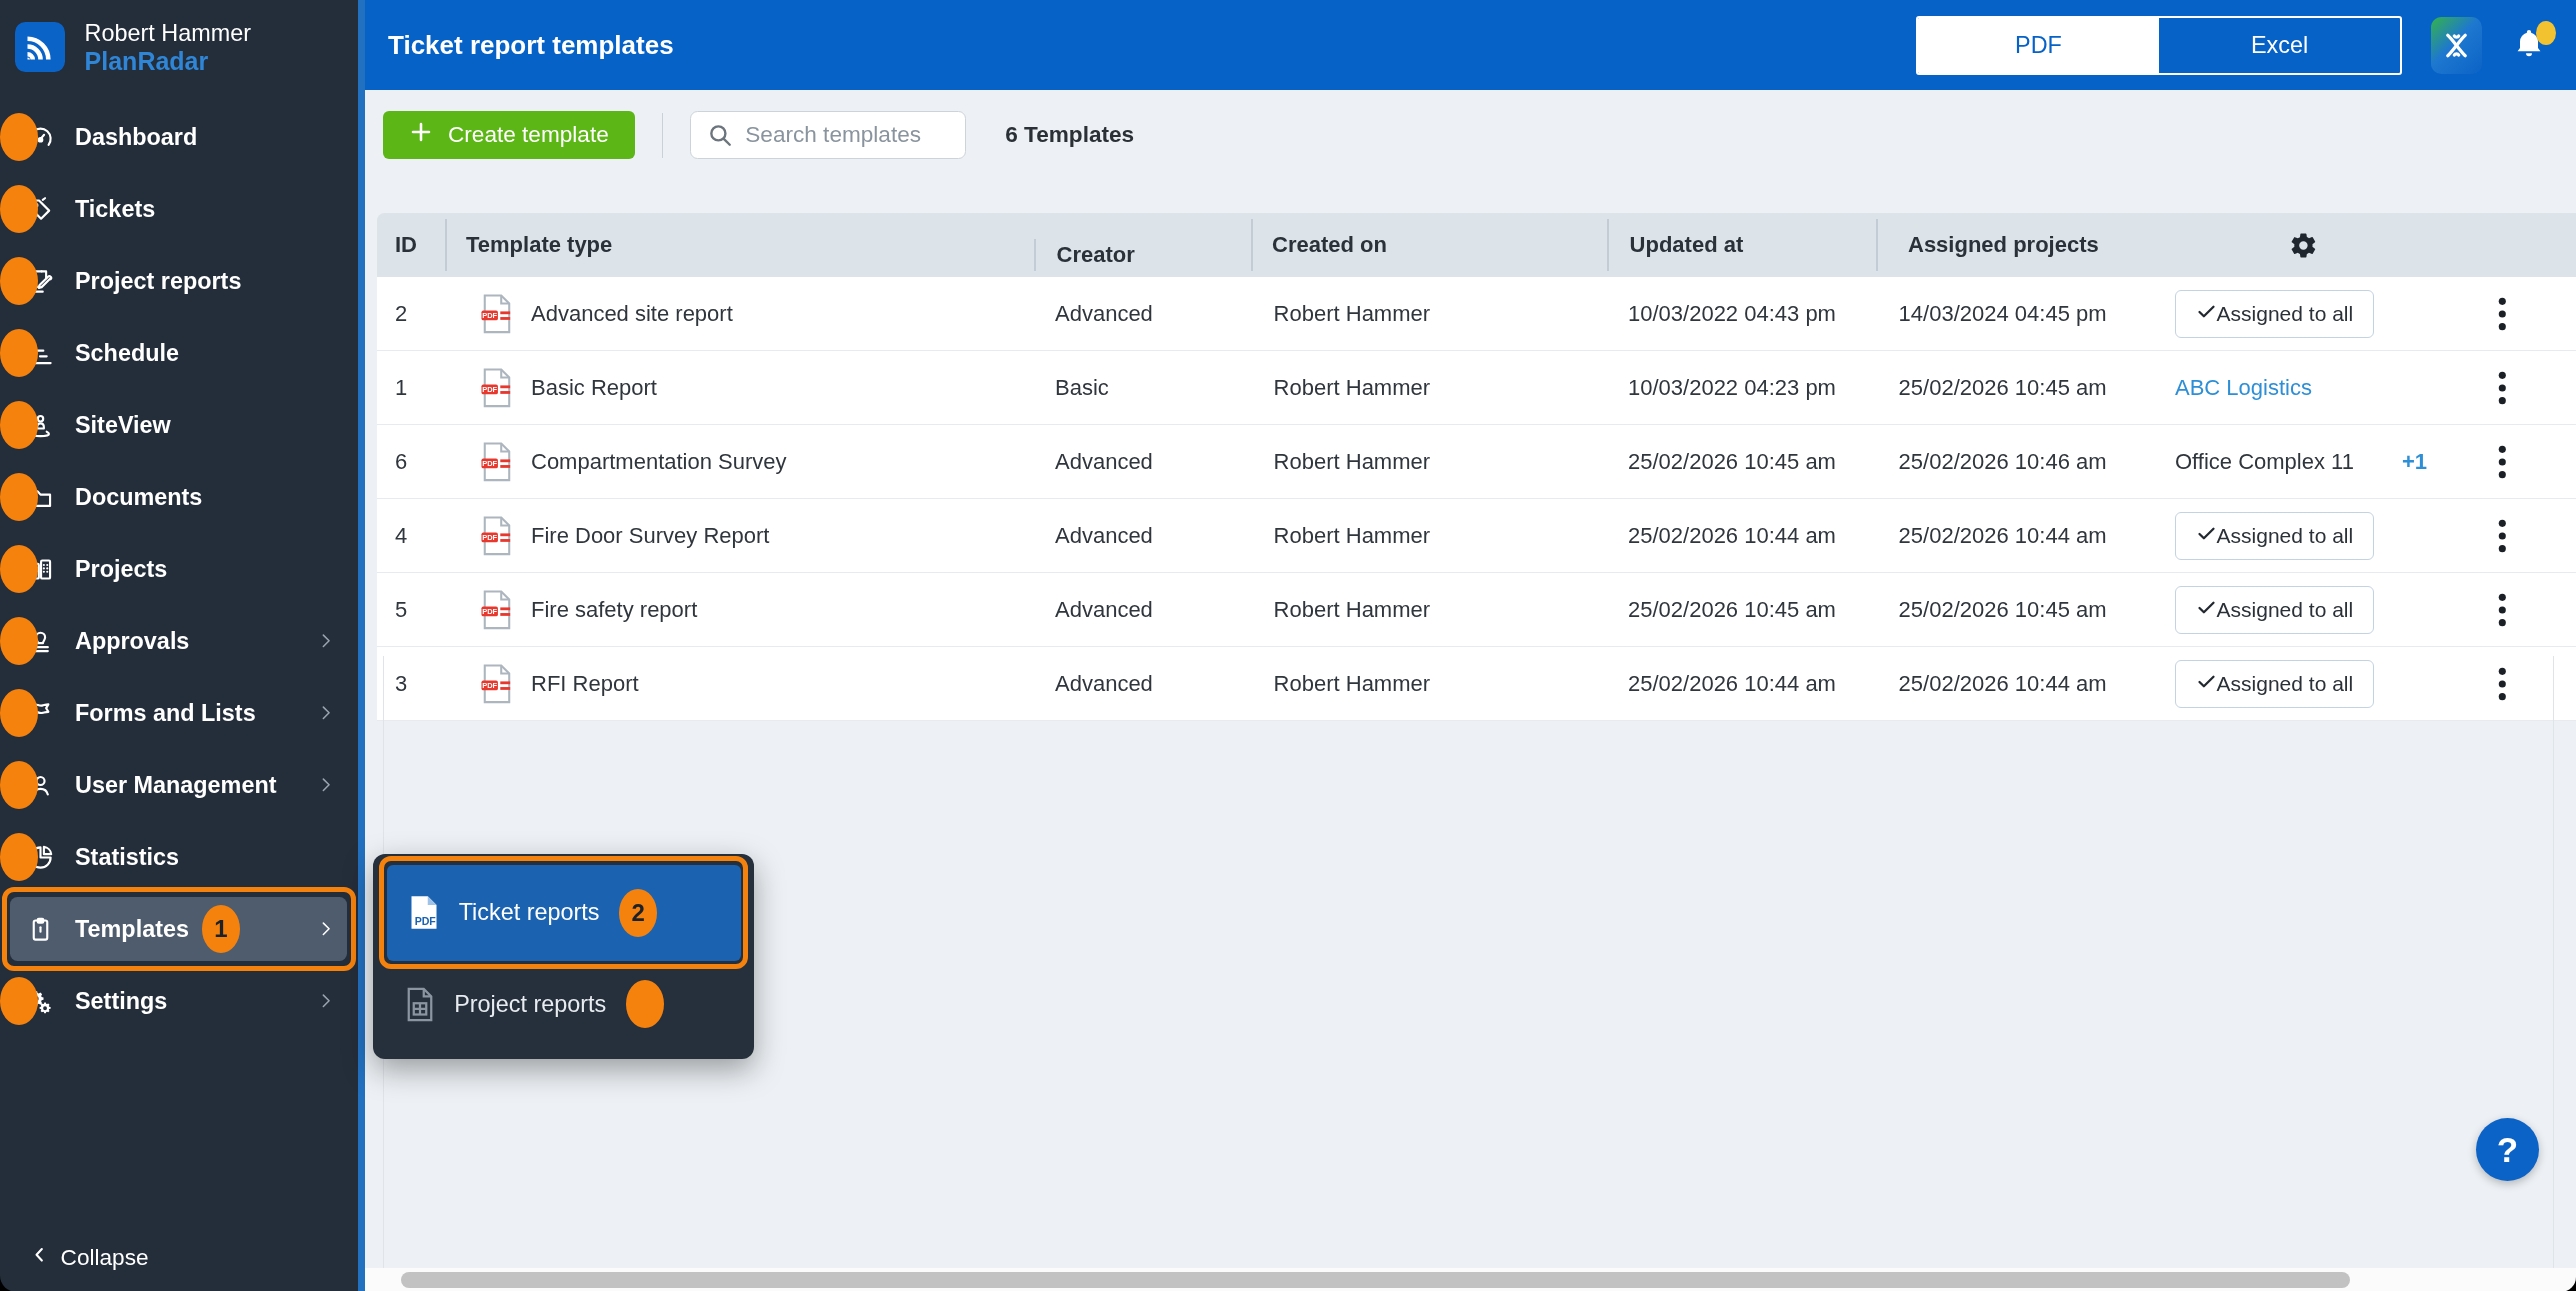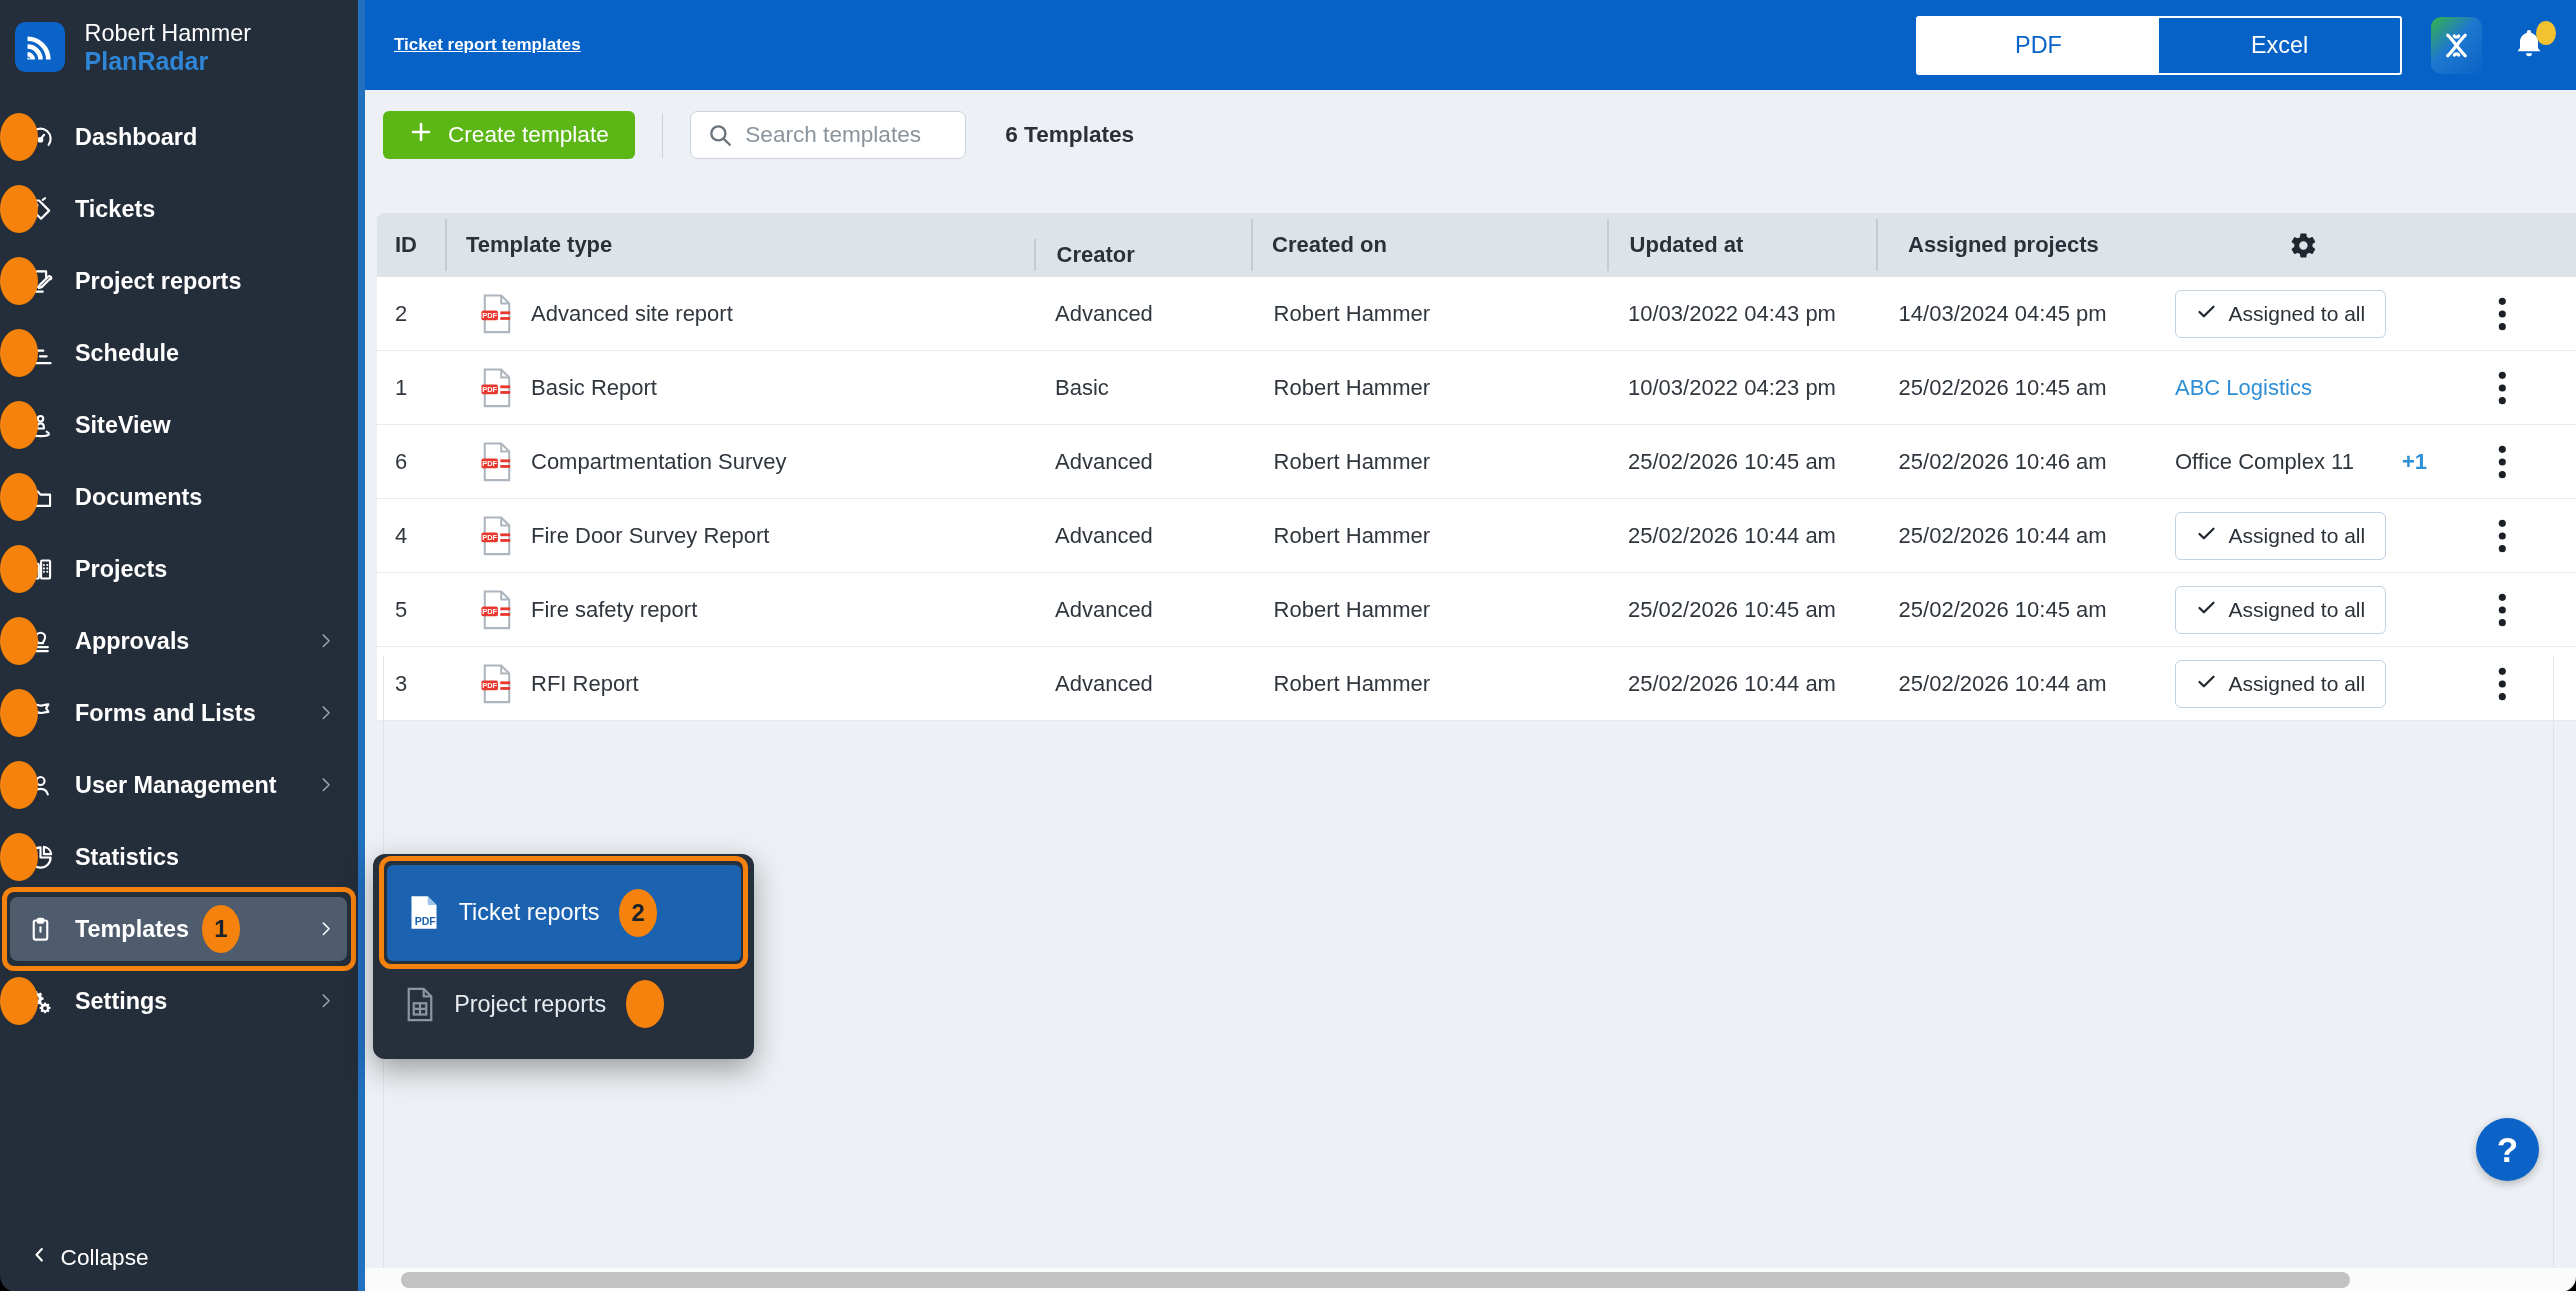--- a/index.html
+++ b/index.html
@@ -31,21 +31,21 @@
   .annot-ring{position:absolute;left:2.3px;right:2.3px;top:-6px;bottom:-6px;
     border:5.3px solid var(--accent-orange,#f5820d);border-radius:12px;z-index:4;pointer-events:none;}
   .collapse-row{position:absolute;bottom:21px;left:30px;display:flex;align-items:center;gap:11px;
     color:#fff;font-size:22.6px;cursor:pointer;}
   .collapse-row svg{width:19.6px;height:19.6px;}
 
   
   .main{position:absolute;left:365px;top:0;right:0;bottom:0;}
   .topbar{position:absolute;left:0;top:0;right:0;height:90px;background:var(--header-blue,#0762c8);
     display:flex;align-items:center;}
-  .page-title{color:#fff;font-size:17px;font-weight:700;margin-left:29px;text-decoration:underline;}
+  .page-title{color:#fff;font-size:26px;font-weight:700;margin-left:23px;}
   .topbar-right{position:absolute;right:26px;top:0;height:90px;display:flex;align-items:center;gap:29px;}
   .segmented{display:flex;border:2.3px solid #fff;border-radius:3px;overflow:hidden;height:59px;}
   .seg-btn{width:241px;height:100%;display:flex;align-items:center;justify-content:center;
     font-size:23.4px;cursor:pointer;}
   .seg-btn.selected{background:#fff;color:var(--header-blue,#0762c8);}
   .seg-btn.unselected{background:transparent;color:#fff;}
   .appx-btn{width:51px;height:57px;border-radius:10.6px;
     background:linear-gradient(135deg,#35b34a 0%,#1e78cf 45%,#0b63c6 100%);
     display:flex;align-items:center;justify-content:center;cursor:pointer;}
   .appx-btn svg{width:35px;height:35px;}
@@ -83,21 +83,21 @@
   .td{display:flex;align-items:center;height:100%;}
   .td.c-id{padding-left:18px;}
   .td.c-name{padding-left:36px;gap:18px;}
   .td.c-name .file-ic{width:32px;height:39px;flex:0 0 32px;}
   .td.c-type{padding-left:21px;}
   .td.c-creator{padding-left:22.6px;}
   .td.c-created{padding-left:21px;}
   .td.c-updated{padding-left:22.6px;}
   .td.c-assigned{padding-left:26px;}
   .td.c-kebab{justify-content:center;cursor:pointer;}
-  .chip{display:flex;align-items:center;gap:12px;height:48px;padding:0 19.6px;background:#fff;
+  .chip{display:flex;align-items:center;gap:0;height:48px;padding:0 19.6px;background:#fff;
     border:1.5px solid #c3d3e2;border-radius:6px;font-size:21px;color:#2b3138;cursor:pointer;}
   .chip svg{width:21px;height:21px;}
   .cell-link{color:var(--link-blue,#2e8fd6);cursor:pointer;}
   .assigned-flex{display:flex;align-items:center;justify-content:space-between;width:100%;padding-right:30px;}
   .more-link{color:var(--link-blue,#2e8fd6);font-weight:700;cursor:pointer;}
   .table-tail{position:absolute;left:18px;top:566px;width:2171px;bottom:0;
     border-left:1.5px solid #dfe4e9;border-right:1.5px solid #dfe4e9;pointer-events:none;}
 
   
   .hscroll{position:absolute;left:0;right:0;bottom:0;height:24px;background:#fbfbfb;

